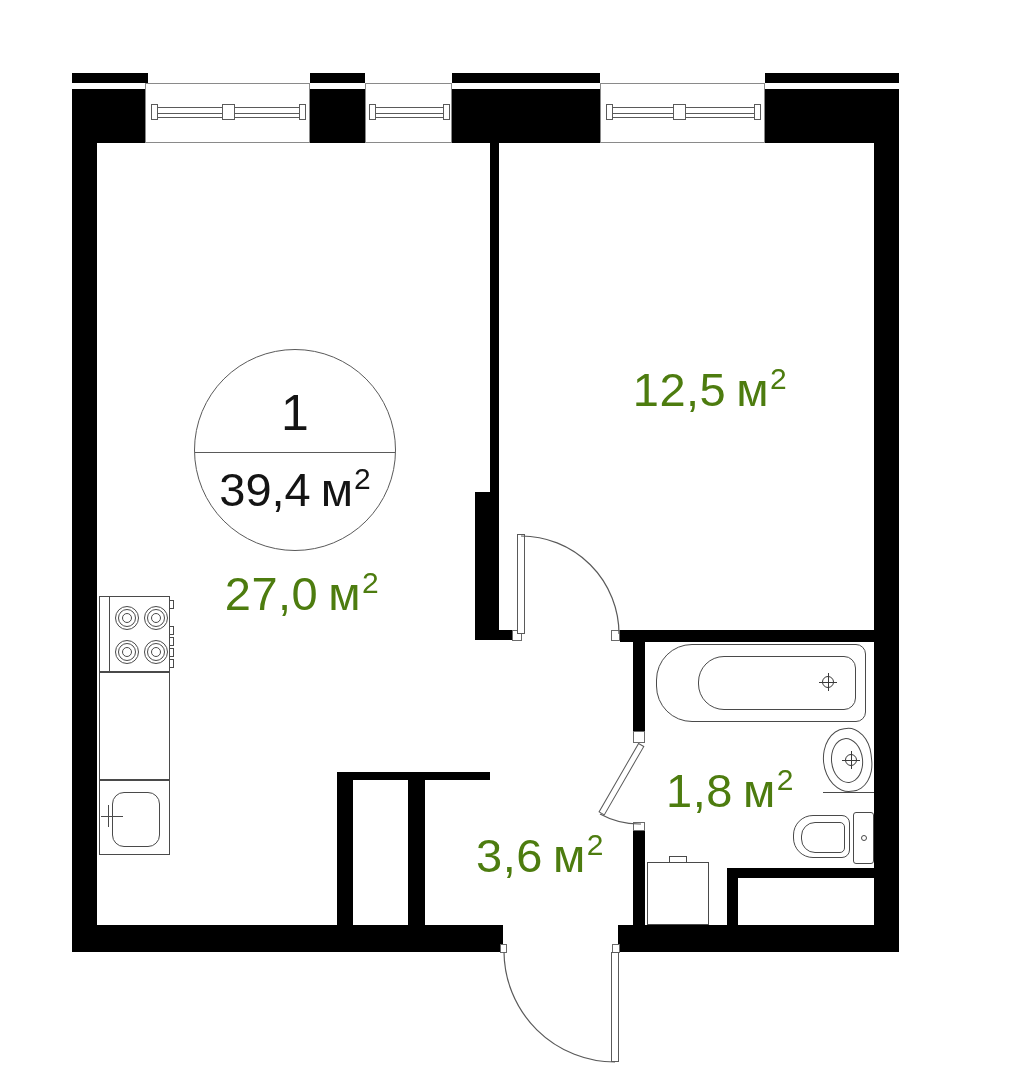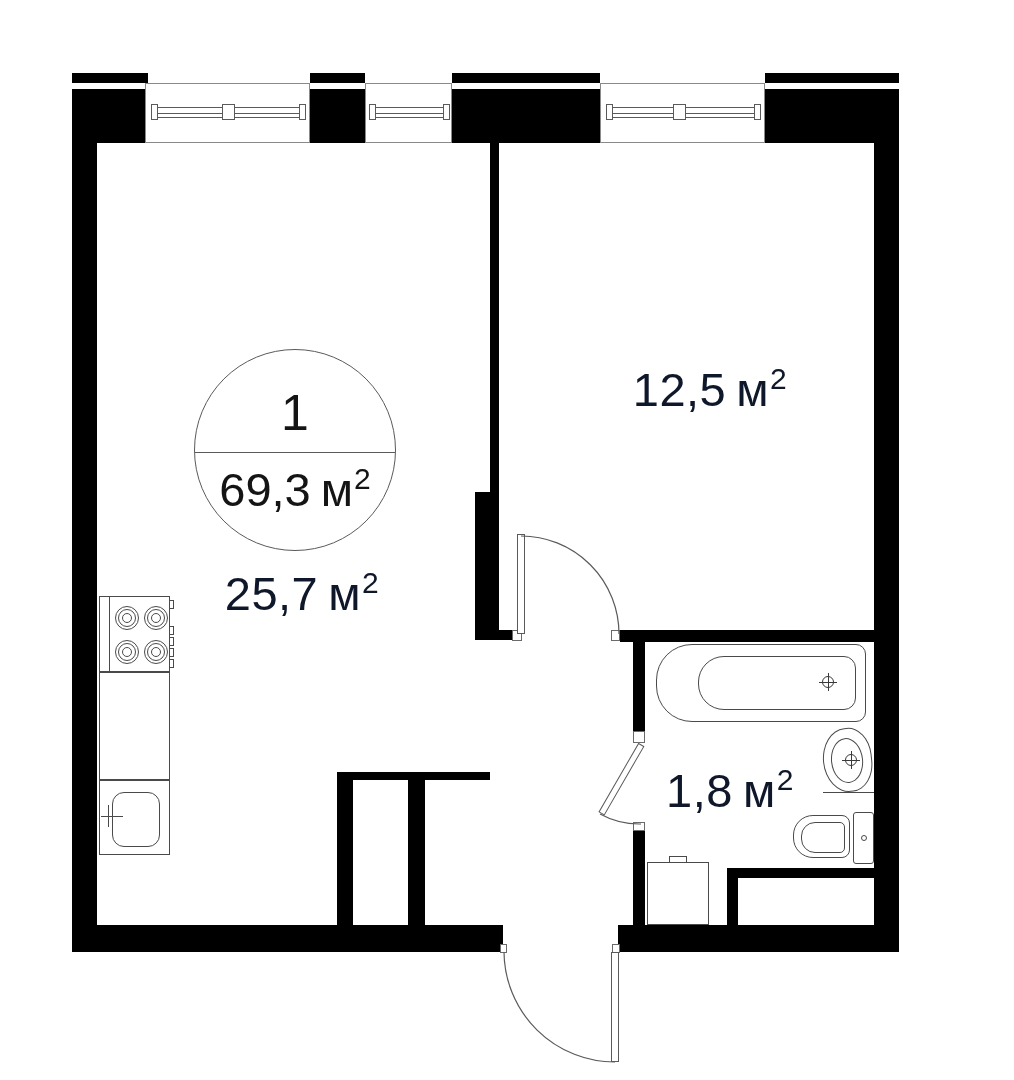--- a/index.html
+++ b/index.html
@@ -32,21 +32,21 @@
   .unit-circle{
     position:absolute;left:194px;top:349px;width:202px;height:202px;
     border:1px solid #5a5a5a;border-radius:50%;box-sizing:border-box;background:#fff;z-index:8;
   }
   .unit-circle .divider{position:absolute;left:0;right:0;top:102px;height:1px;background:#5a5a5a;}
   .unit-number{position:absolute;left:0;right:0;top:34px;text-align:center;font-size:50px;color:#141414;}
   .unit-area{position:absolute;left:0;right:0;top:112px;text-align:center;font-size:47px;color:#141414;white-space:nowrap;}
   
   .area-label{
     position:absolute;transform:translateX(-50%);
-    font-size:47px;color:#0f172a;white-space:nowrap;z-index:8;letter-spacing:0.5px;
+    font-size:47px;color:#4d7c0f;white-space:nowrap;z-index:8;letter-spacing:0.5px;
   }
   .sup{font-size:30px;position:relative;top:-17px;margin-left:1px;}
   .unit-txt{margin-left:10px;}
 </style>
 </head>
 <body>
 
 <div class="plan">
 
   <div class="wall" style="left:72px;top:73px;width:76px;height:70px;"></div>
@@ -145,23 +145,24 @@
   <div class="fx" style="left:853px;top:812px;width:21px;height:52px;border-radius:3px;">
     <div class="fx" style="left:7px;top:22px;width:6px;height:6px;border-width:1px;border-radius:50%;"></div>
   </div>
 
   <div class="fx" style="left:647px;top:862px;width:62px;height:63px;border-width:1px;"></div>
   <div class="fx" style="left:669px;top:856px;width:18px;height:7px;border-width:1px;"></div>
 
   <div class="unit-circle">
     <div class="divider"></div>
     <div class="unit-number">1</div>
-    <div class="unit-area"><span>69,3</span><span class="unit-txt">м</span><span class="sup">2</span></div>
+    <div class="unit-area"><span>39,4</span><span class="unit-txt">м</span><span class="sup">2</span></div>
   </div>
 
-  <div class="area-label" style="left:302px;top:566px;"><span>25,7</span><span class="unit-txt">м</span><span class="sup">2</span></div>
+  <div class="area-label" style="left:302px;top:566px;"><span>27,0</span><span class="unit-txt">м</span><span class="sup">2</span></div>
 
   <div class="area-label" style="left:710px;top:362px;"><span>12,5</span><span class="unit-txt">м</span><span class="sup">2</span></div>
 
   <div class="area-label" style="left:730px;top:763px;"><span>1,8</span><span class="unit-txt">м</span><span class="sup">2</span></div>
 
+  <div class="area-label" style="left:540px;top:828px;"><span>3,6</span><span class="unit-txt">м</span><span class="sup">2</span></div>
 
 </div>
 
 </body></html>

